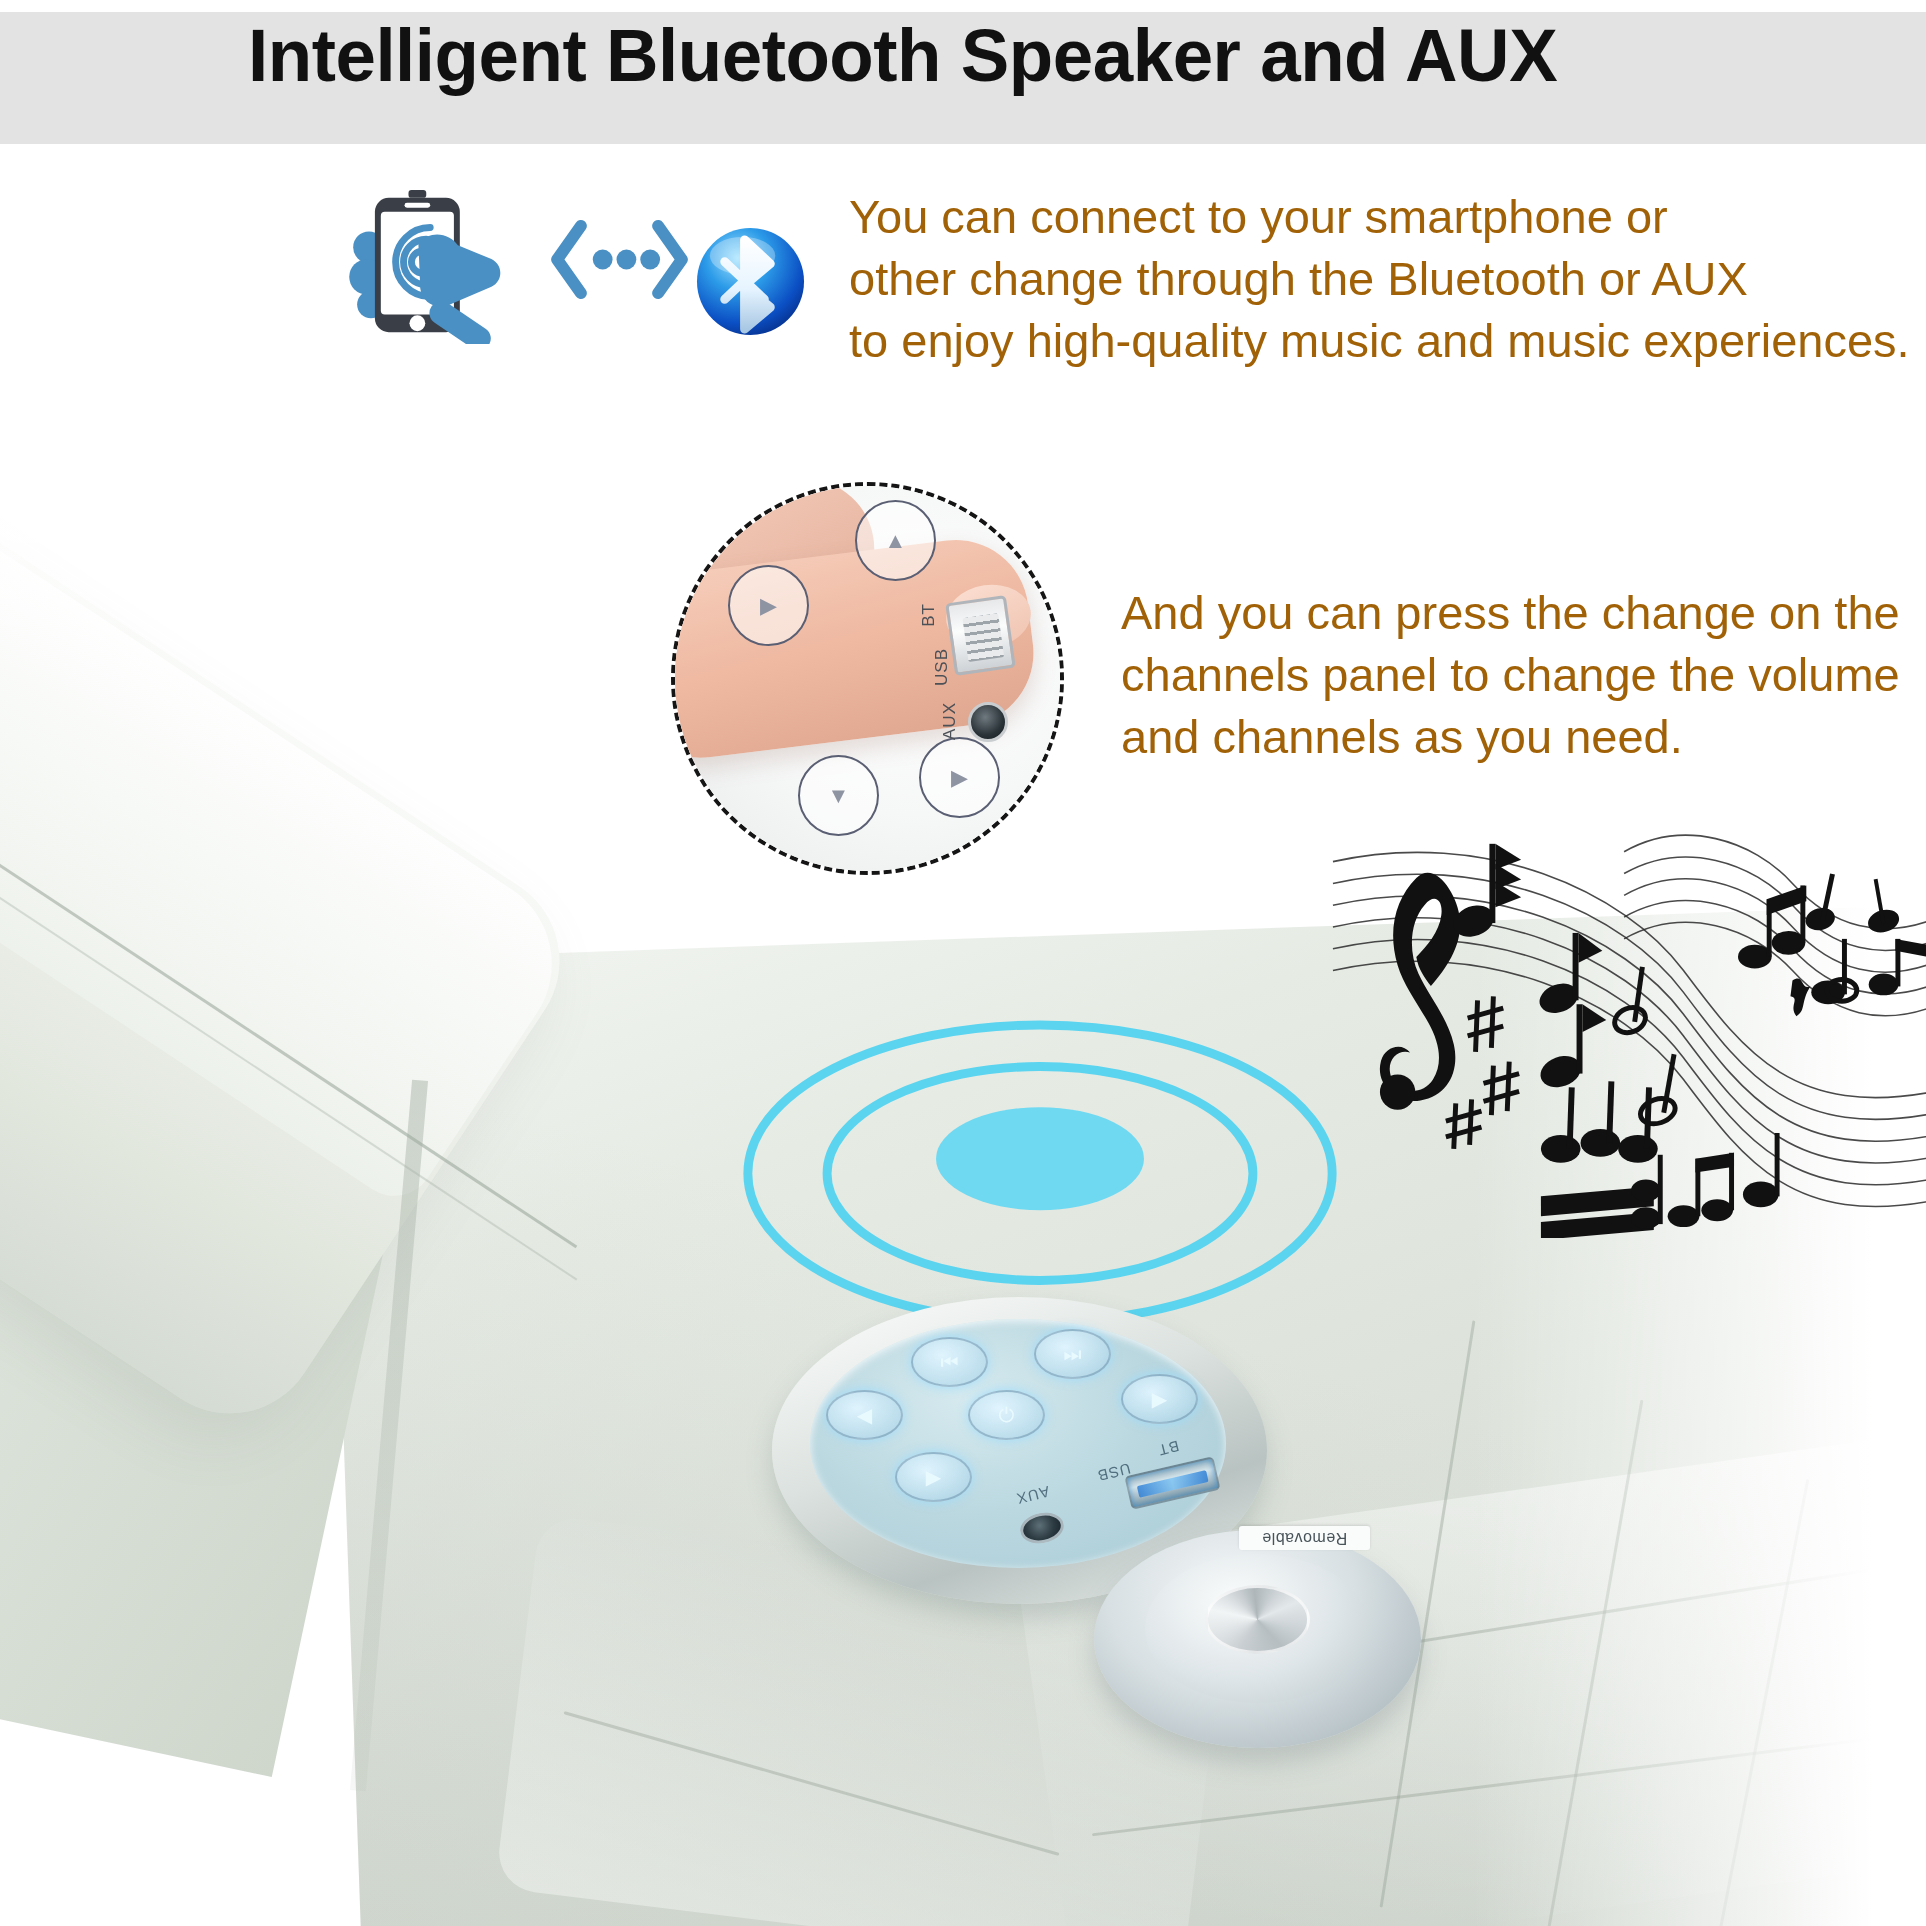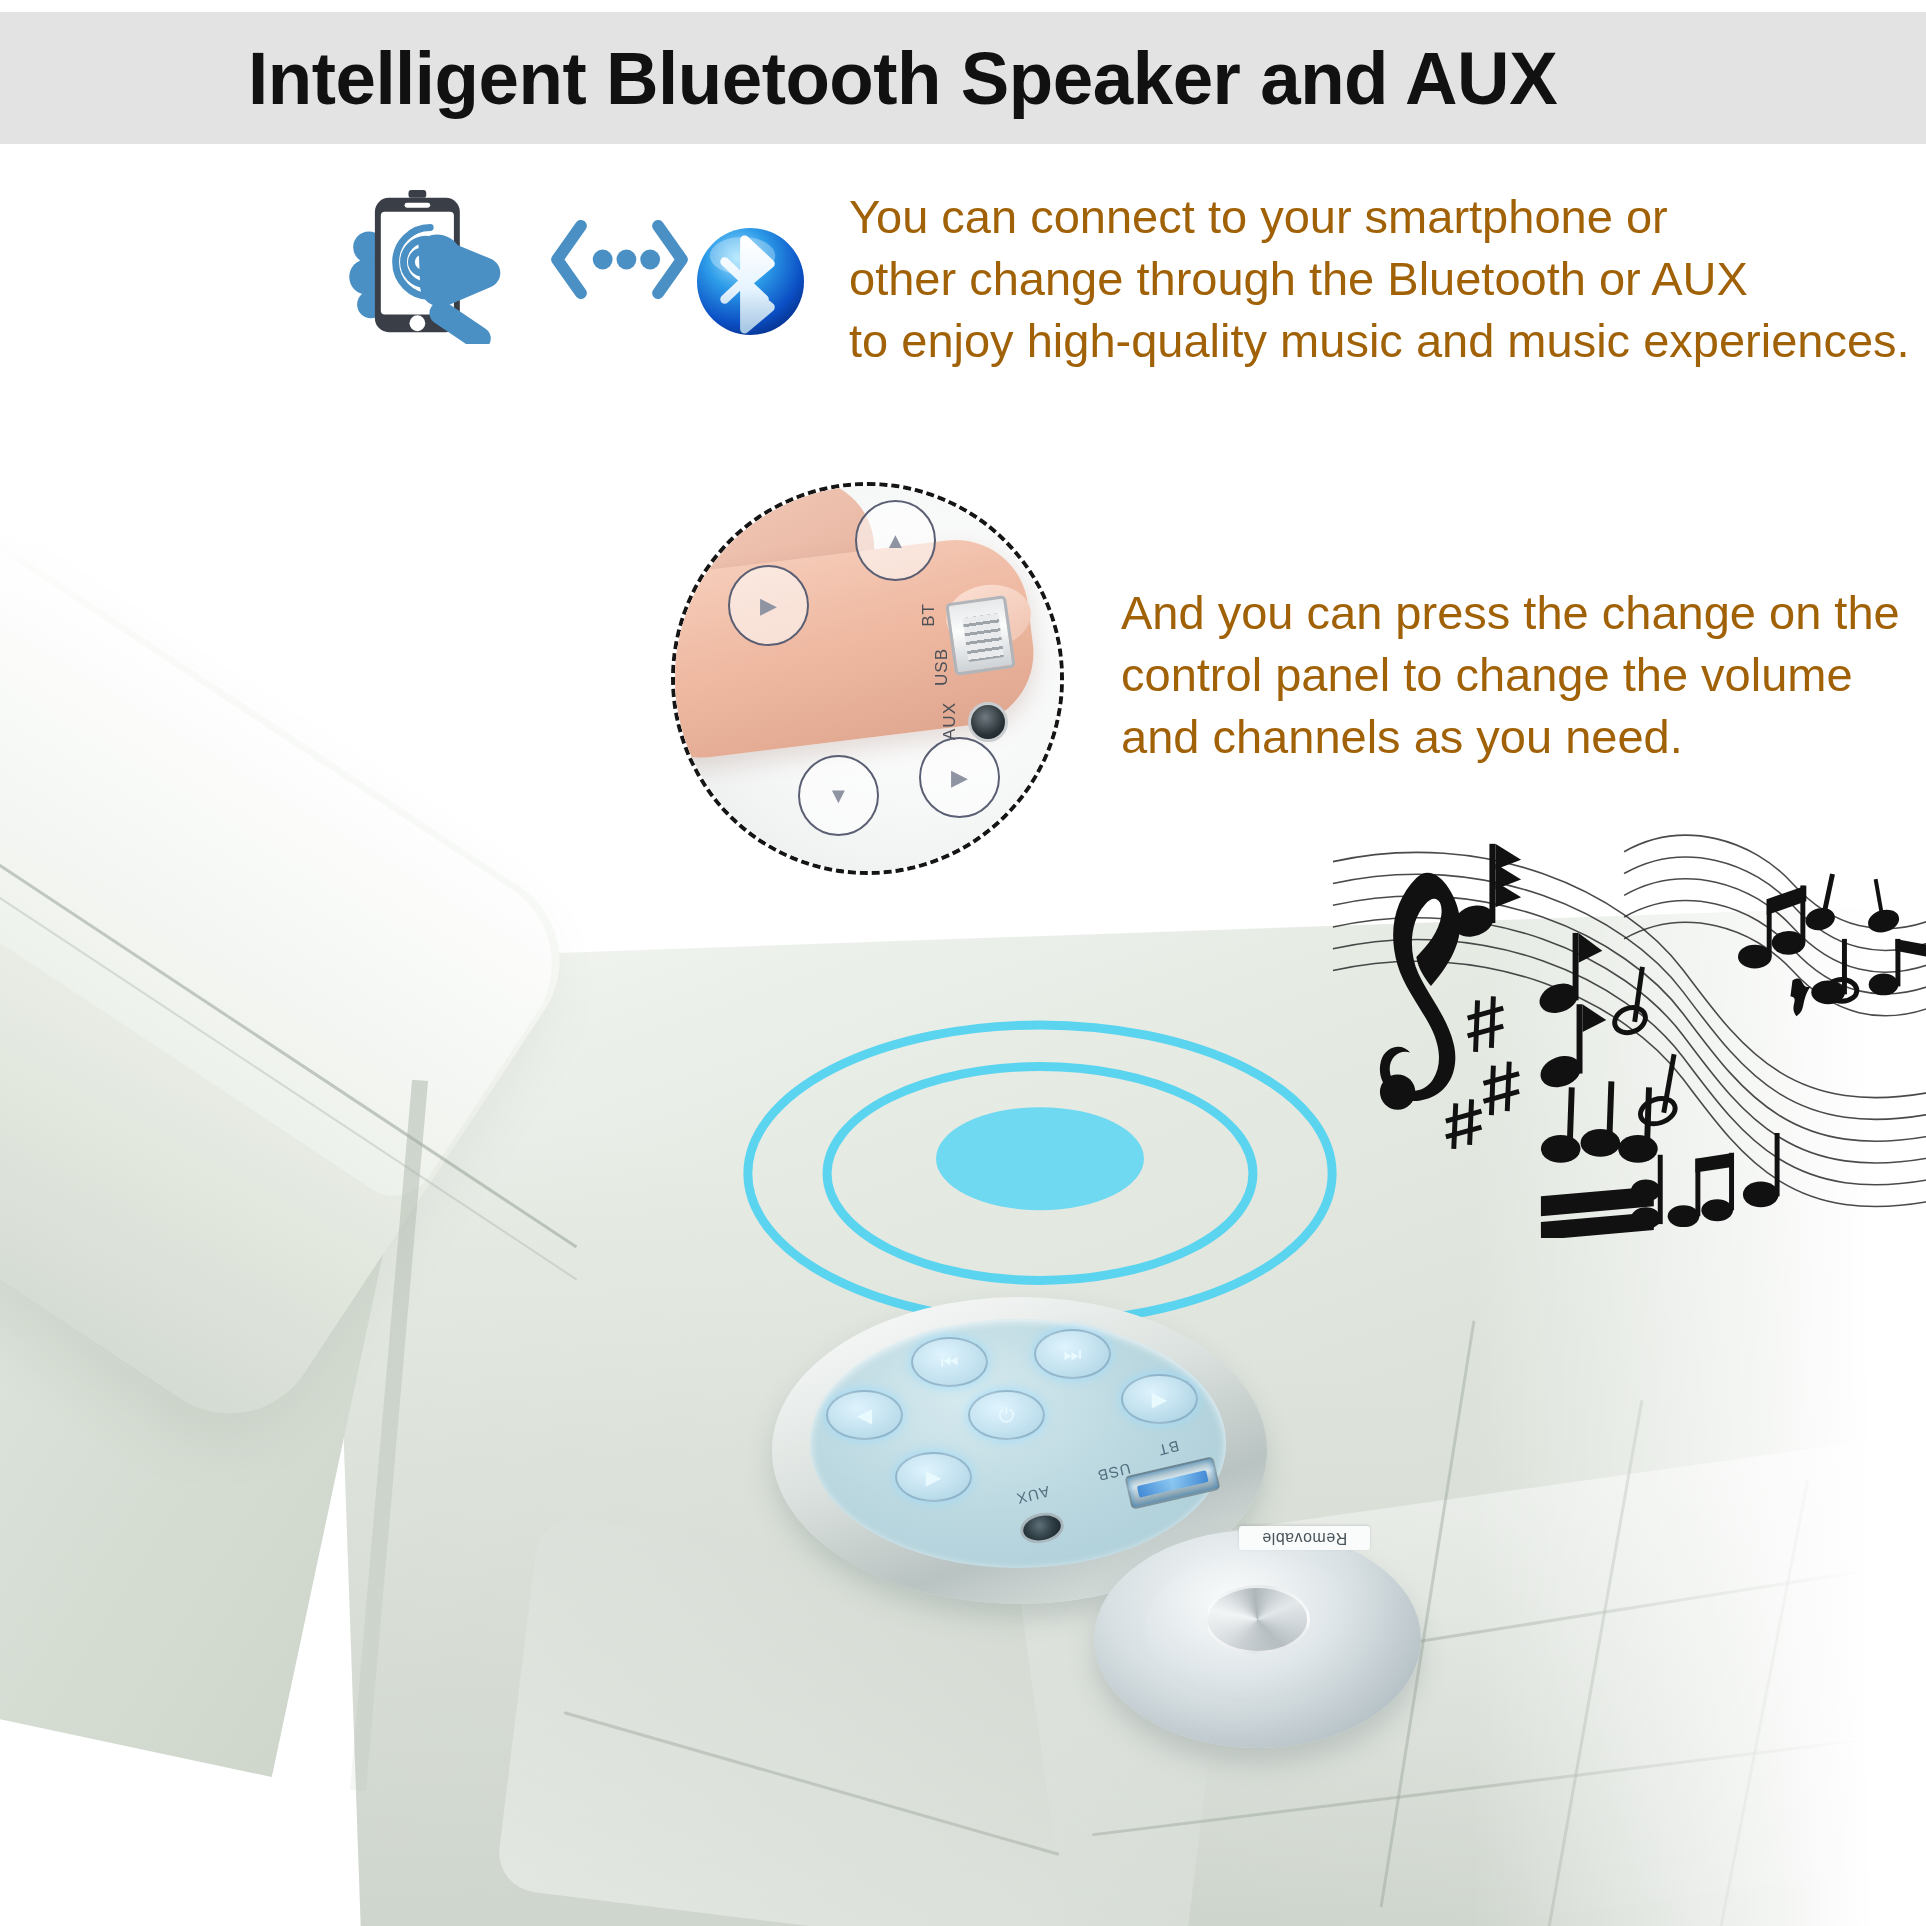--- a/index.html
+++ b/index.html
@@ -5,21 +5,21 @@
 <style>
   * { margin:0; padding:0; box-sizing:border-box; }
   html,body { width:1927px; height:1927px; background:#ffffff; }
   body { font-family:"Liberation Sans", sans-serif; overflow:hidden; position:relative; }
 
   #stage { position:absolute; inset:0; width:1927px; height:1927px; background:#ffffff; overflow:hidden; }
 
   
   .title-banner{
     position:absolute; left:0; top:12px; width:1927px; height:132px;
-    background:#E3E3E3; display:flex; align-items:center;
+    background:#E3E3E3; display:flex; align-items:flex-start;
   }
   .title-text{
     margin-left:248px;
     font-family:"Liberation Sans", sans-serif;
     font-size:75px; font-weight:bold; color:#111111;
     letter-spacing:-0.5px; white-space:nowrap;
     transform:scaleX(0.97); transform-origin:left center;
   }
 
   
@@ -542,18 +542,18 @@
   </div>
 
   <div class="para para-1">
     <span class="ln">You can connect to your smartphone or</span>
     <span class="ln">other change through the Bluetooth or AUX</span>
     <span class="ln">to enjoy high-quality music and music experiences.</span>
   </div>
 
   <div class="para para-2">
     <span class="ln">And you can press the change on the</span>
-    <span class="ln">control panel to change the volume</span>
+    <span class="ln">channels panel to change the volume</span>
     <span class="ln">and channels as you need.</span>
   </div>
 
 </div>
 
 
 </body></html>

